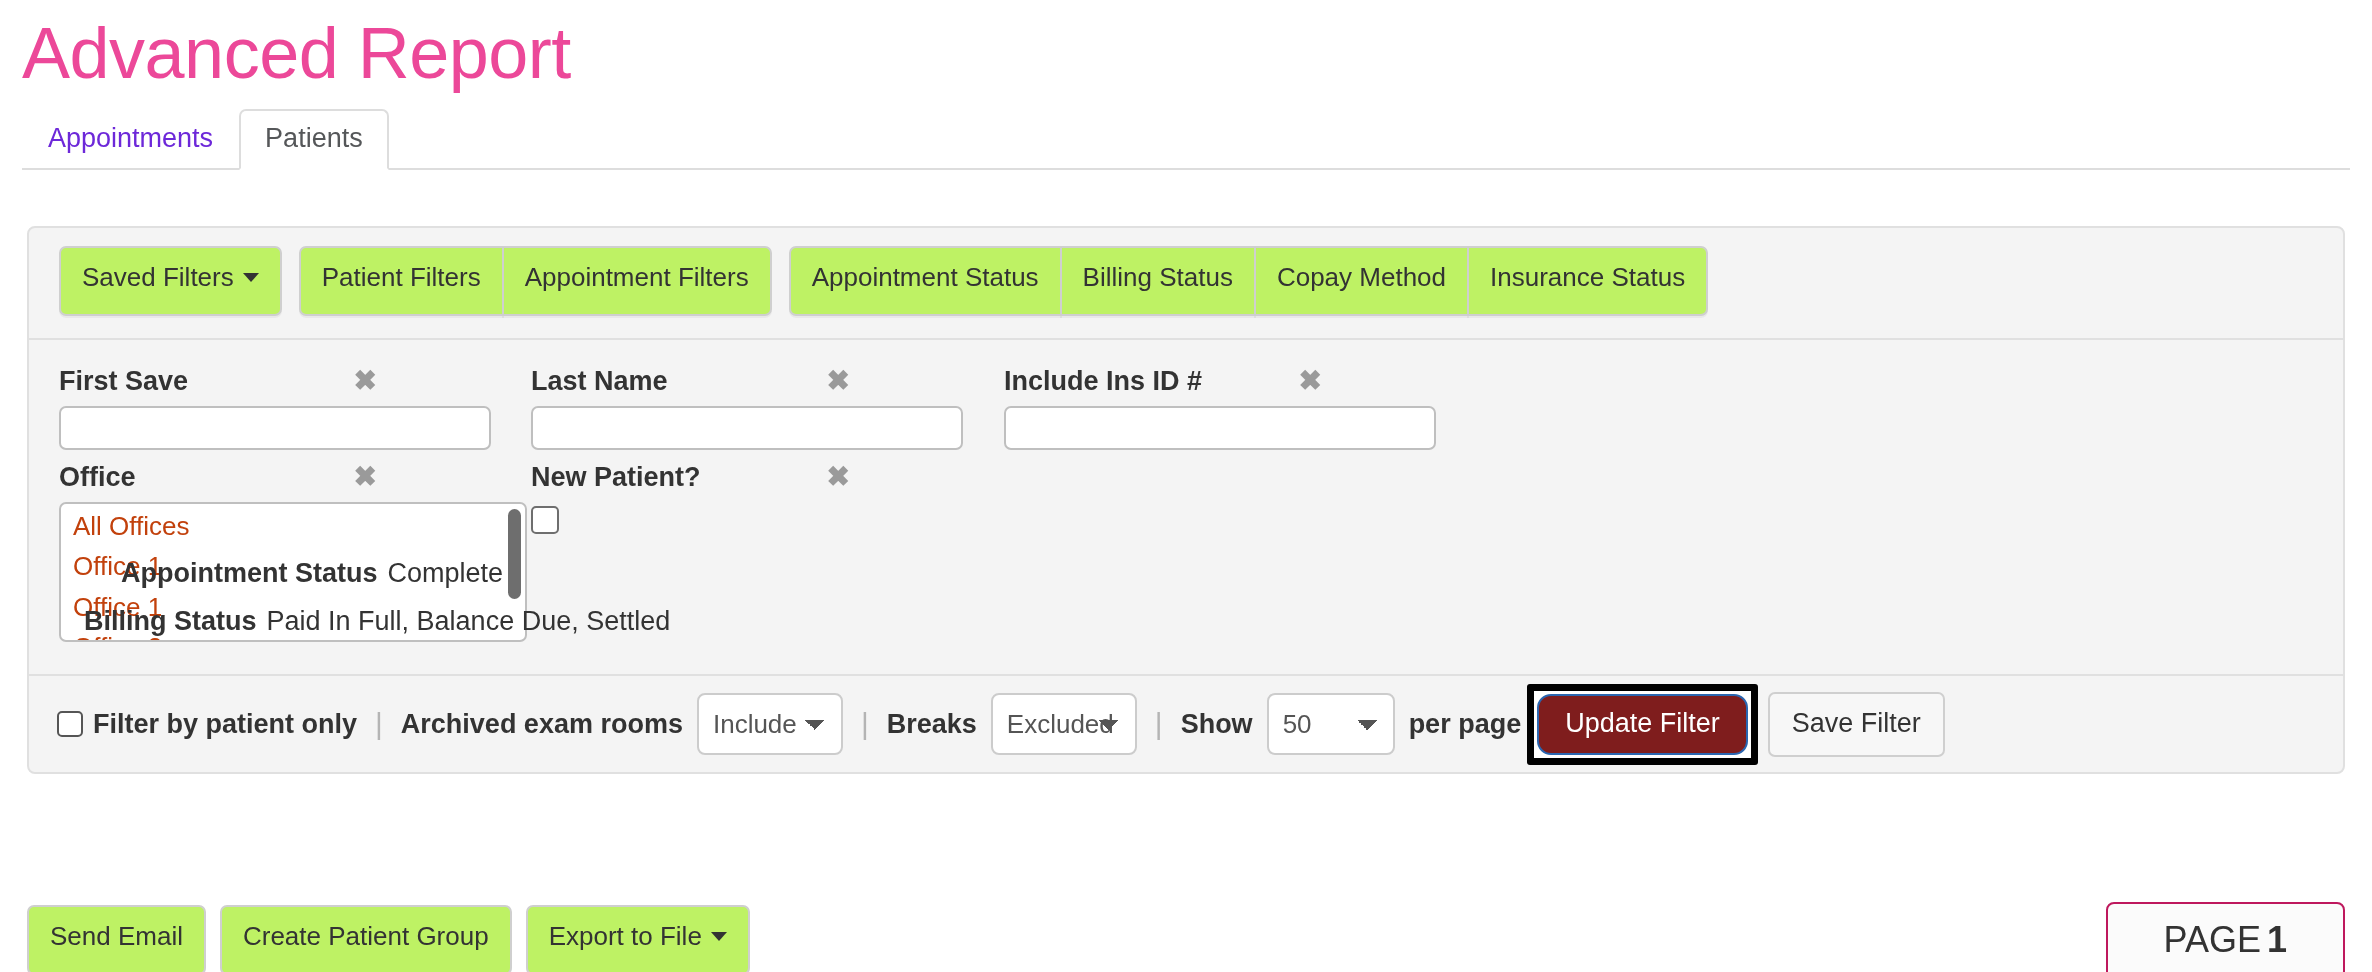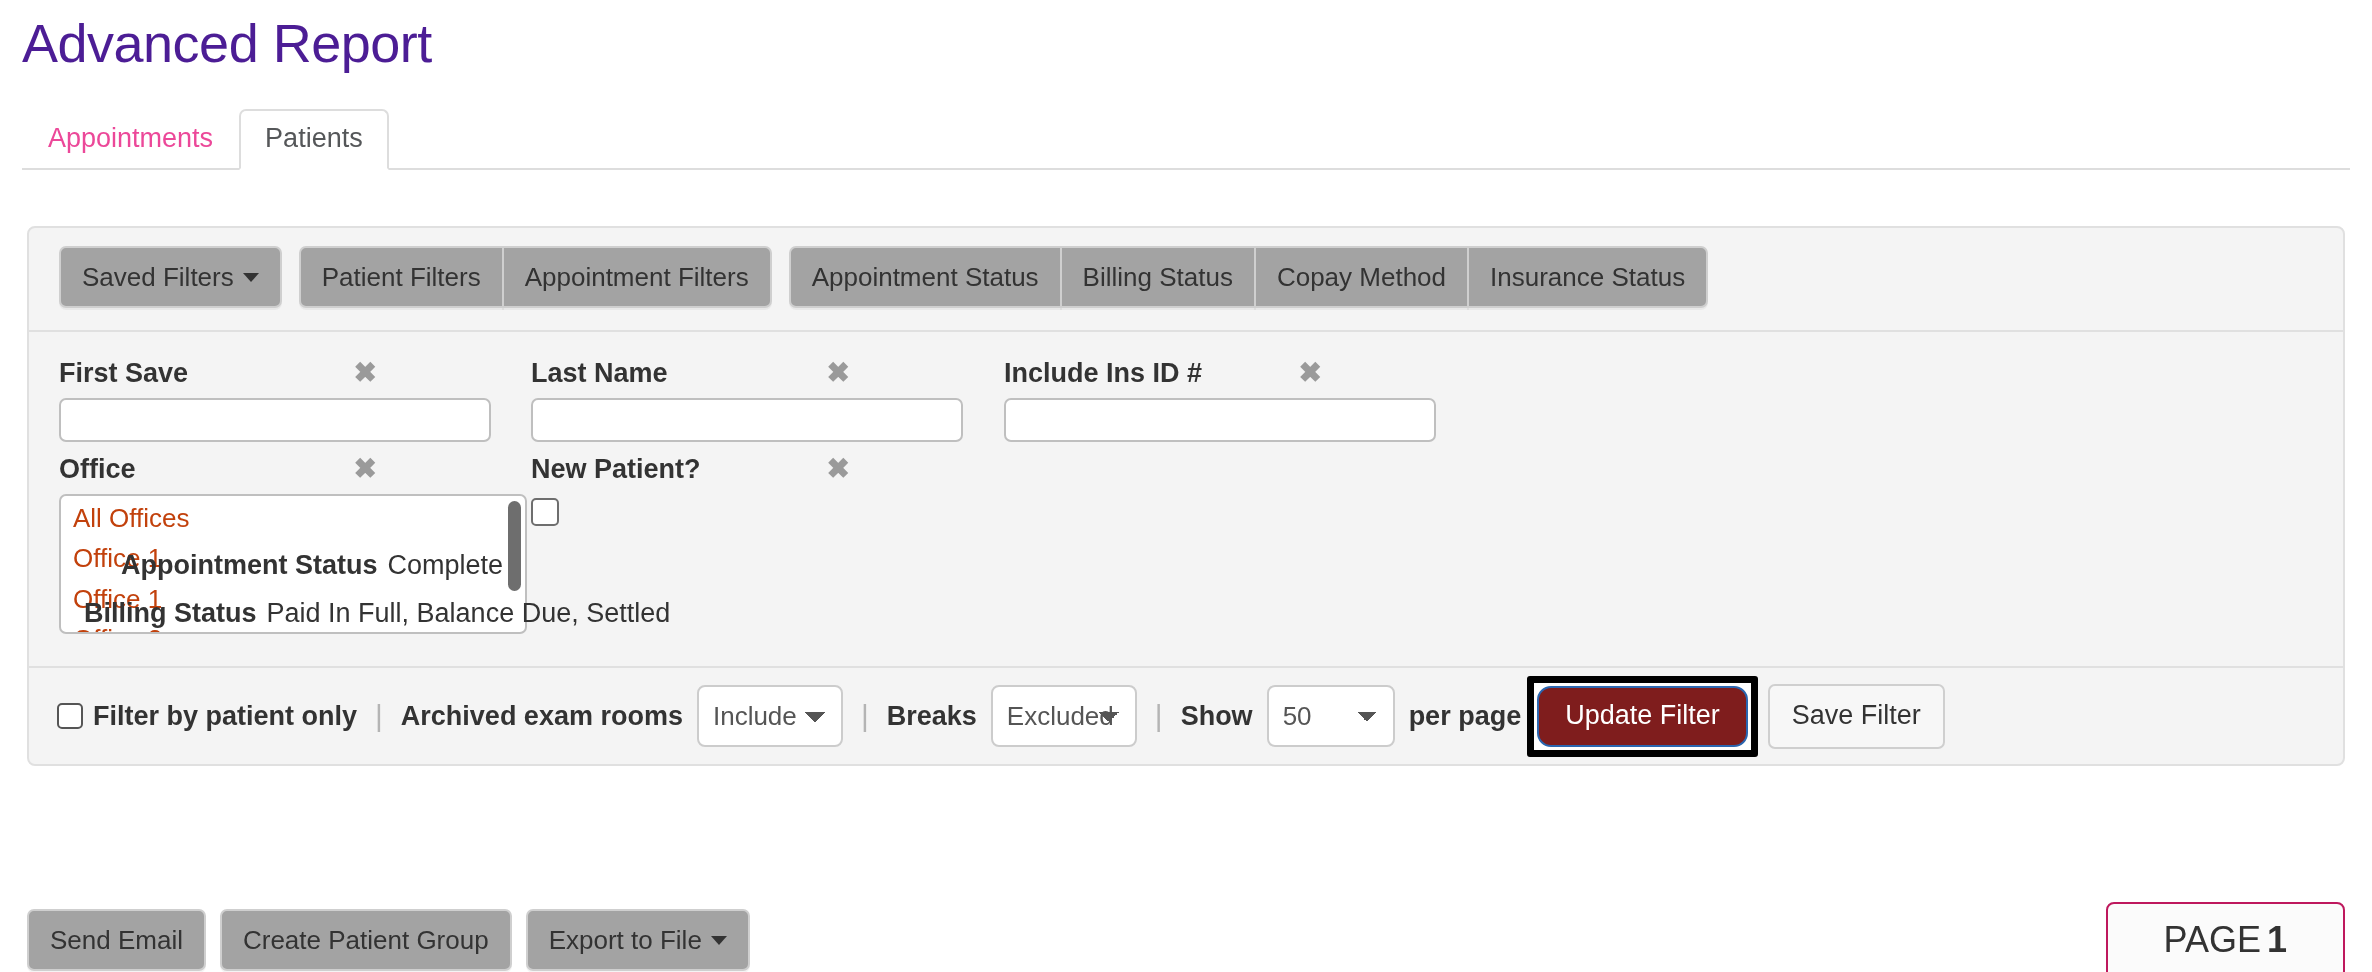--- a/index.html
+++ b/index.html
@@ -9,23 +9,23 @@
     background: #ffffff;
     font-family: "Liberation Sans", sans-serif;
     -webkit-font-smoothing: antialiased;
   }
   .page { position: relative; width: 2372px; height: 972px; overflow: hidden; }
 
   
   .page-title {
     position: absolute;
     left: 22px; top: 14px;
-    font-size: 54px;
+    font-size: 72px;
     font-weight: 300;
-    color: #4c1d95;
+    color: #ec4899;
     letter-spacing: -0.5px;
     line-height: 1.1;
     white-space: nowrap;
   }
 
   
   .tabs {
     position: absolute;
     left: 22px; top: 112px;
     width: 2328px;
@@ -34,21 +34,21 @@
     display: flex;
     align-items: flex-end;
   }
   .tab {
     font-size: 27px;
     line-height: 1;
     padding: 14px 24px 16px 24px;
     margin-bottom: -2px;
     border: 2px solid transparent;
     border-radius: 7px 7px 0 0;
-    color: #ec4899;
+    color: #6d28d9;
     cursor: pointer;
     white-space: nowrap;
   }
   .tab.active {
     color: #555759;
     background: #ffffff;
     border-color: #dddddd;
     border-bottom-color: #ffffff;
     cursor: default;
   }
@@ -71,23 +71,23 @@
     display: flex;
     align-items: flex-start;
     gap: 17px;
   }
   .btn-group { display: flex; }
   .btn {
     font-family: "Liberation Sans", sans-serif;
     font-size: 26px;
     line-height: 1;
     color: #333333;
-    background: #a3a3a3;
+    background: #bef264;
     border: 2px solid #cfcfcf;
-    padding: 16px 21px 16px 21px;
+    padding: 16px 21px 24px 21px;
     border-radius: 7px;
     cursor: pointer;
     white-space: nowrap;
     box-shadow: 0 2px 0 rgba(0,0,0,0.045);
     text-align: center;
   }
   .btn-group .btn { border-radius: 0; margin-left: -2px; }
   .btn-group .btn:first-child { border-radius: 7px 0 0 7px; margin-left: 0; }
   .btn-group .btn:last-child { border-radius: 0 7px 7px 0; }
   .btn-group .btn:only-child { border-radius: 7px; }

